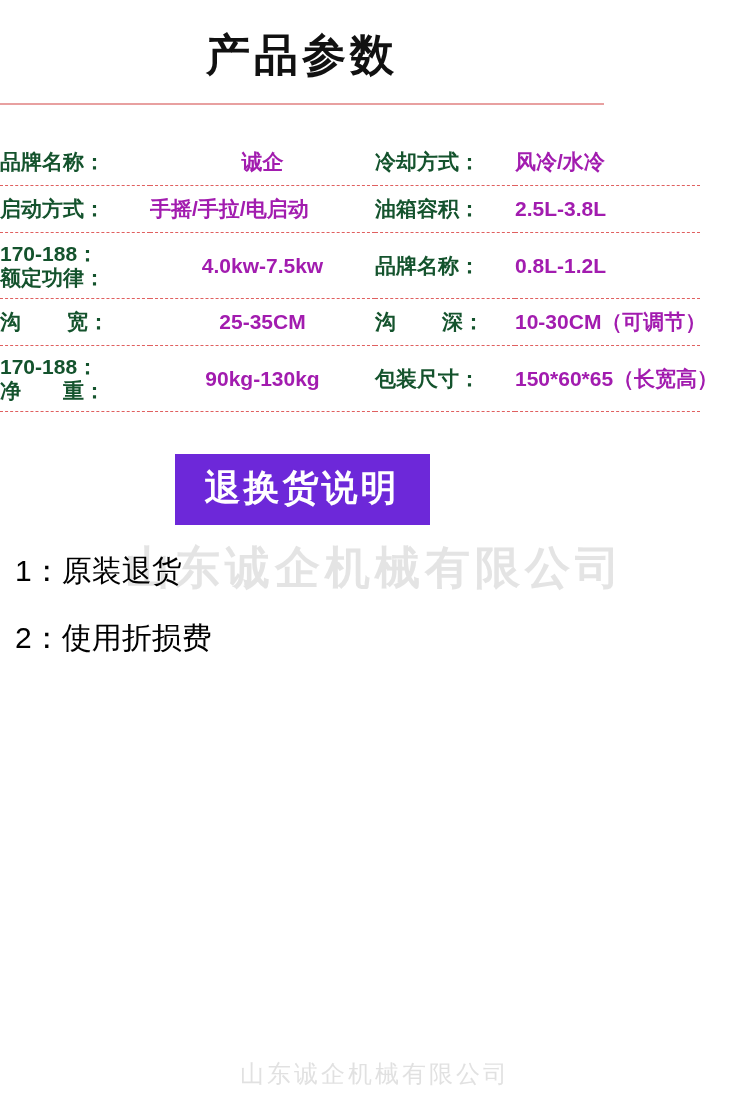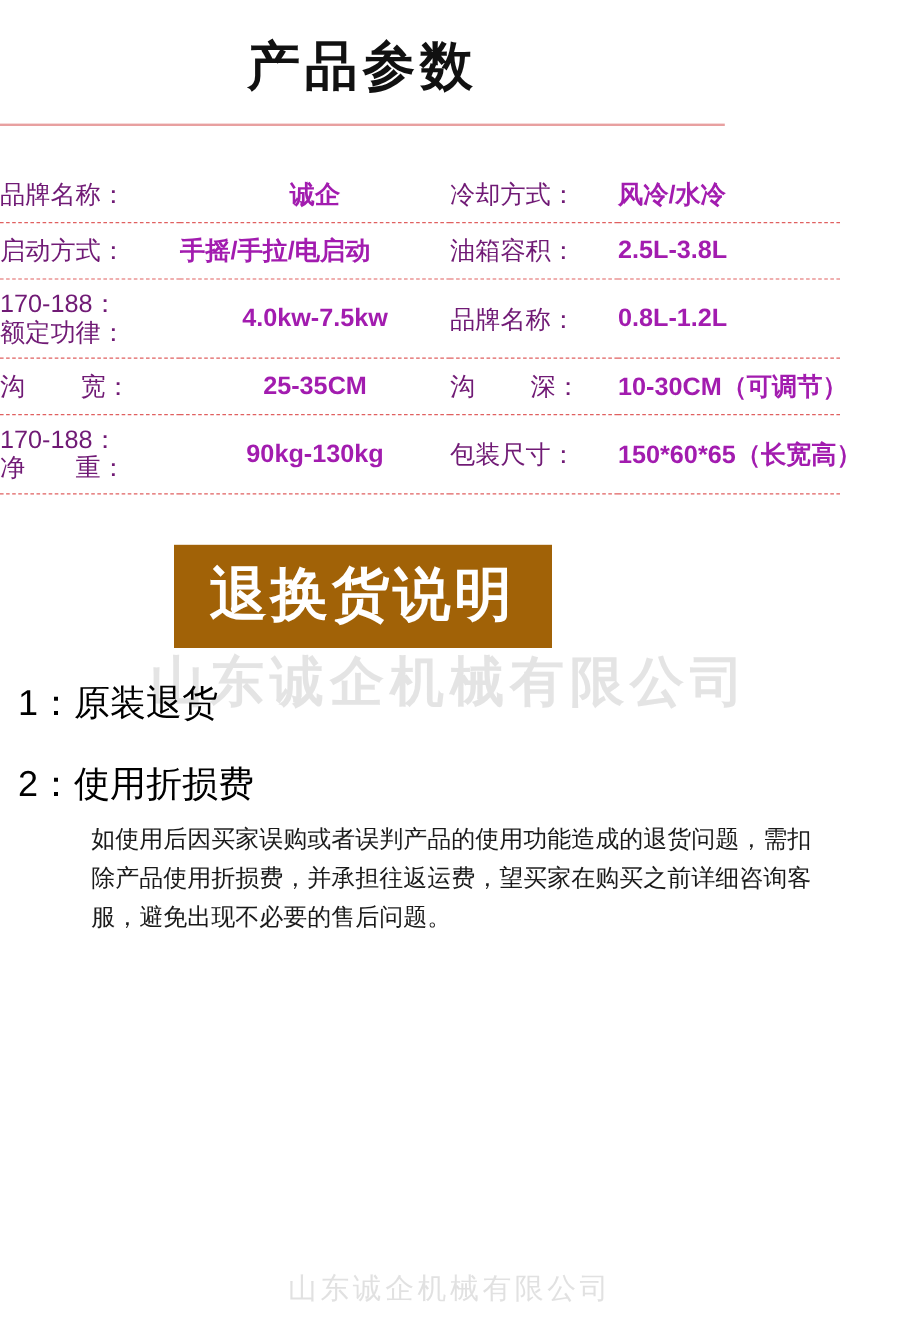--- a/index.html
+++ b/index.html
@@ -48,22 +48,22 @@
   .spec-table td {
     padding: 9px 0;
     vertical-align: middle;
     font-size: 21px;
     border-bottom: 1px dashed #e06060;
   }
   .spec-table tr:last-child td {
     border-bottom: 1px dashed #e06060;
   }
   .lab {
-    color: #701a75;
-    font-weight: normal;
+    color: #14532d;
+    font-weight: bold;
     white-space: nowrap;
   }
   .val {
     color: #a21caf;
     font-weight: bold;
     white-space: nowrap;
   }
   .col-lab-l { width: 150px; }
   .col-val-l { width: 225px; }
   .col-lab-r { width: 140px; }
@@ -111,23 +111,23 @@
 
   
   .banner-wrap {
     position: relative;
     z-index: 2;
     margin-top: 42px;
     text-align: center;
   }
   .banner {
     display: inline-block;
-    background: #a16207;
+    background: #6d28d9;
     color: #ffffff;
-    font-size: 48px;
+    font-size: 36px;
     font-weight: bold;
     letter-spacing: 3px;
     padding: 10px 30px 12px 30px;
   }
 
   
   .section {
     position: relative;
     z-index: 2;
     margin: 0 auto;
@@ -220,20 +220,17 @@
   <div class="banner-wrap">
     <span class="banner">退换货说明</span>
   </div>
 
   <div class="section sec1">
     <div class="sec-head">1：原装退货</div>
   </div>
 
   <div class="section sec2">
     <div class="sec-head">2：使用折损费</div>
-    <div class="sec-body">
-      <p>如使用后因买家误购或者误判产品的使用功能造成的退货问题，需扣除产品使用折损费，并承担往返运费，望买家在购买之前详细咨询客服，避免出现不必要的售后问题。</p>
-    </div>
   </div>
 
   <div class="watermark2">山东诚企机械有限公司</div>
 
 </div>
 
 </body></html>

